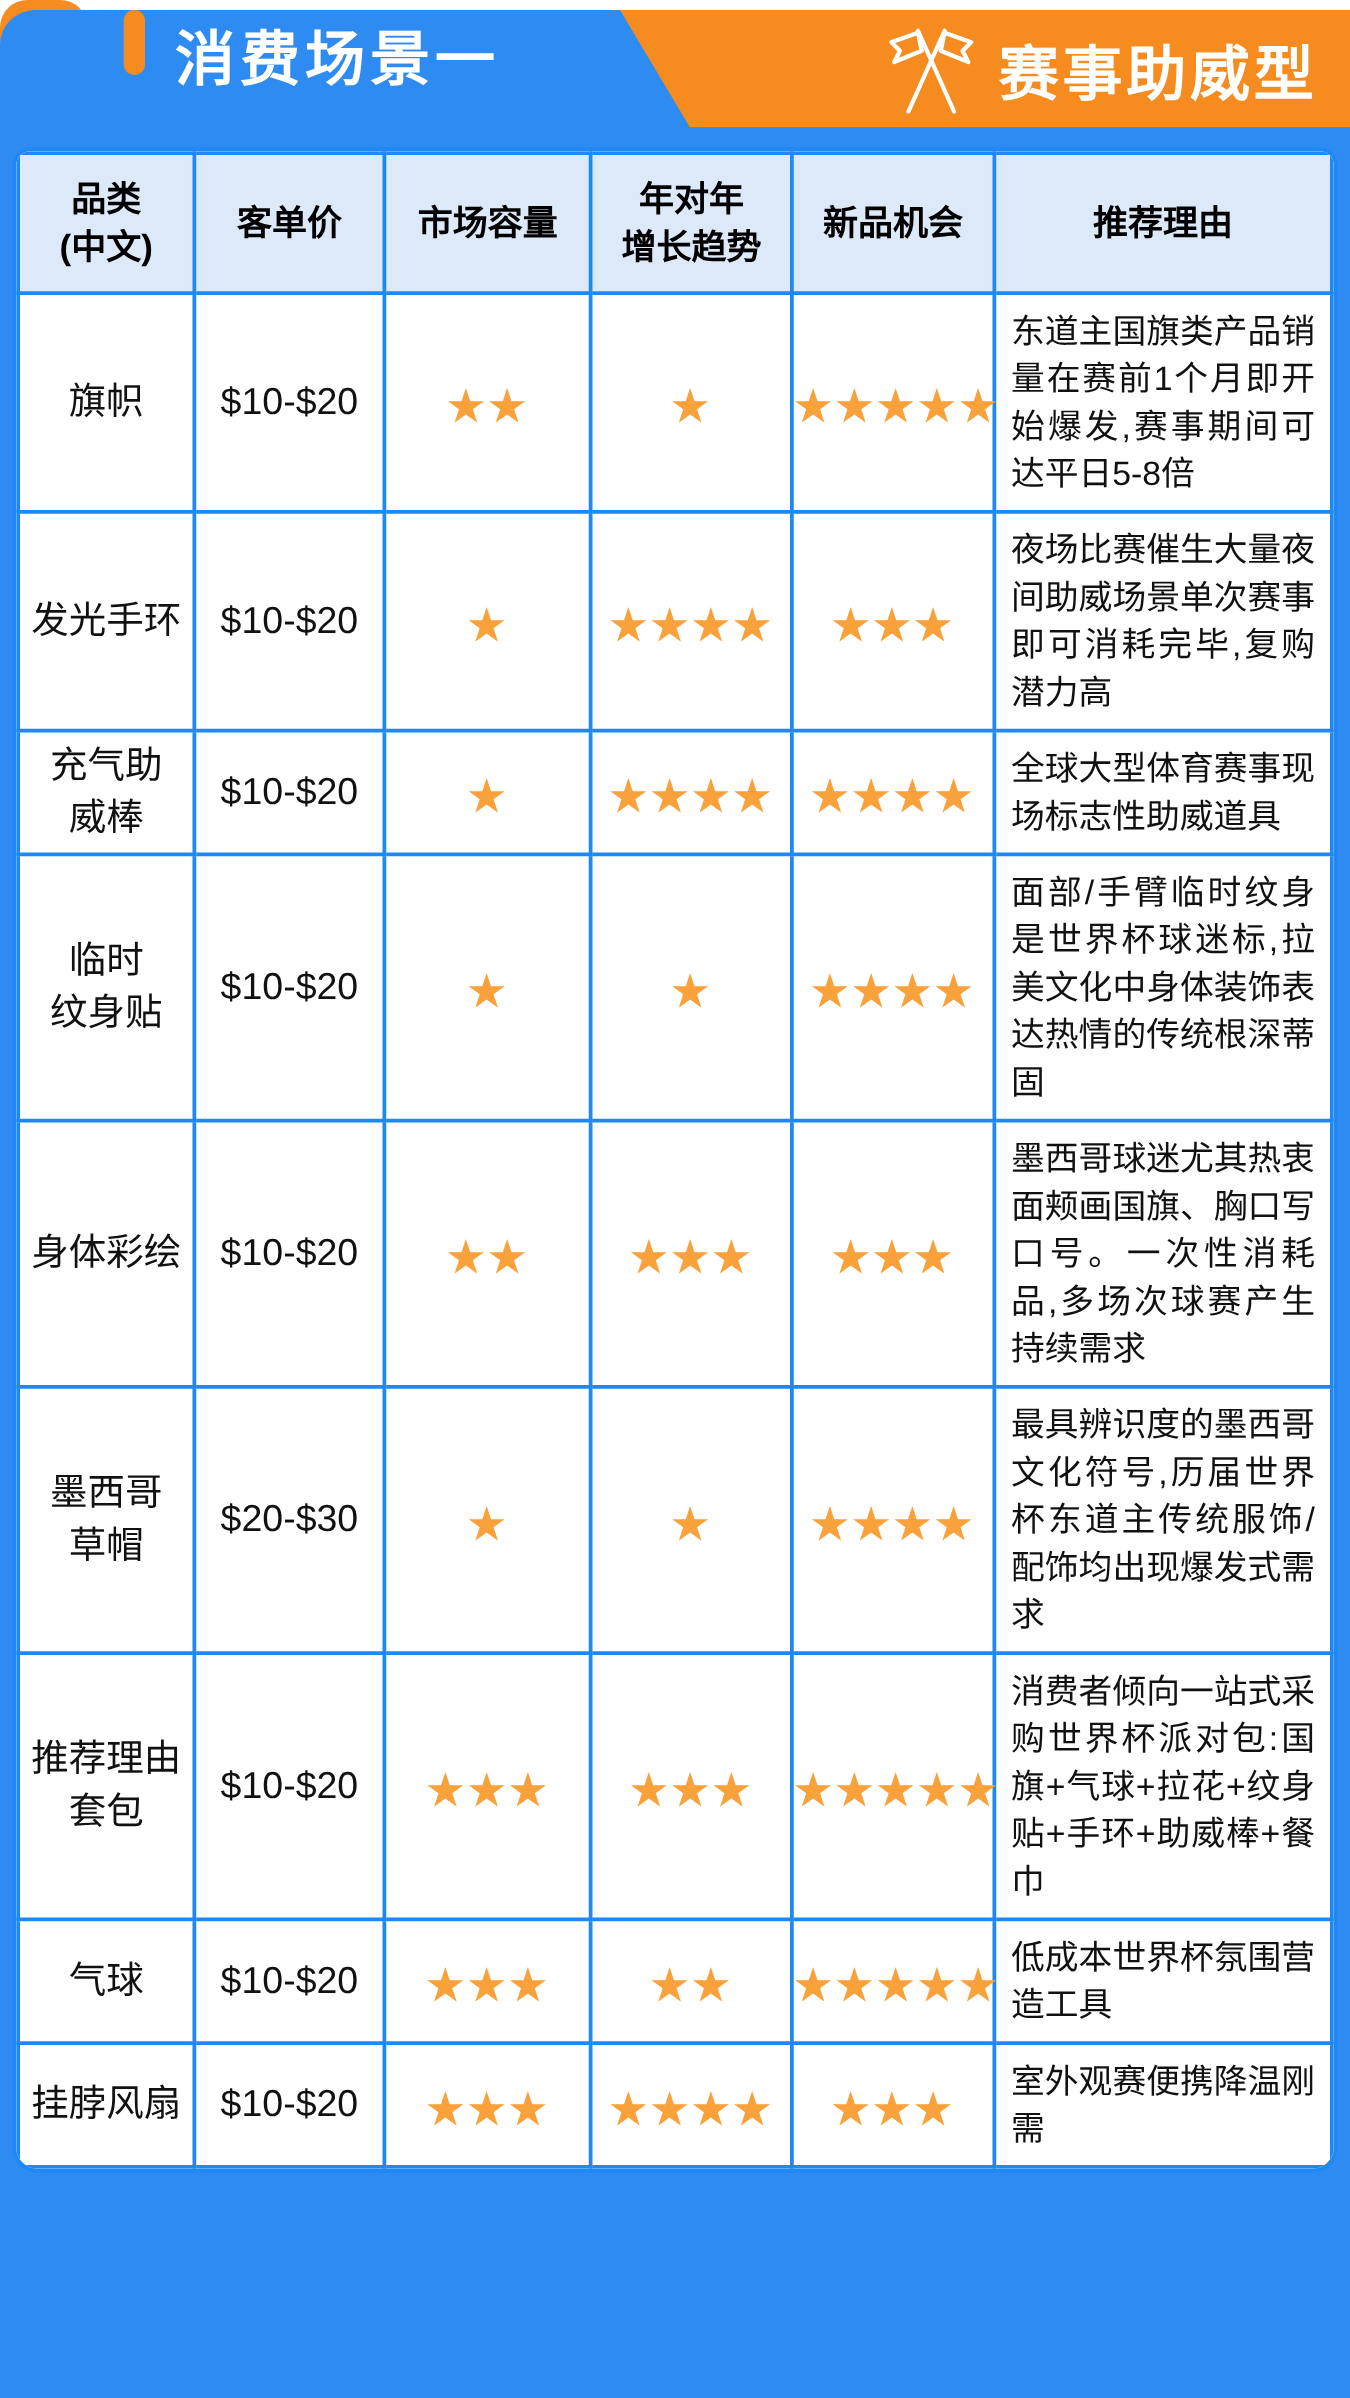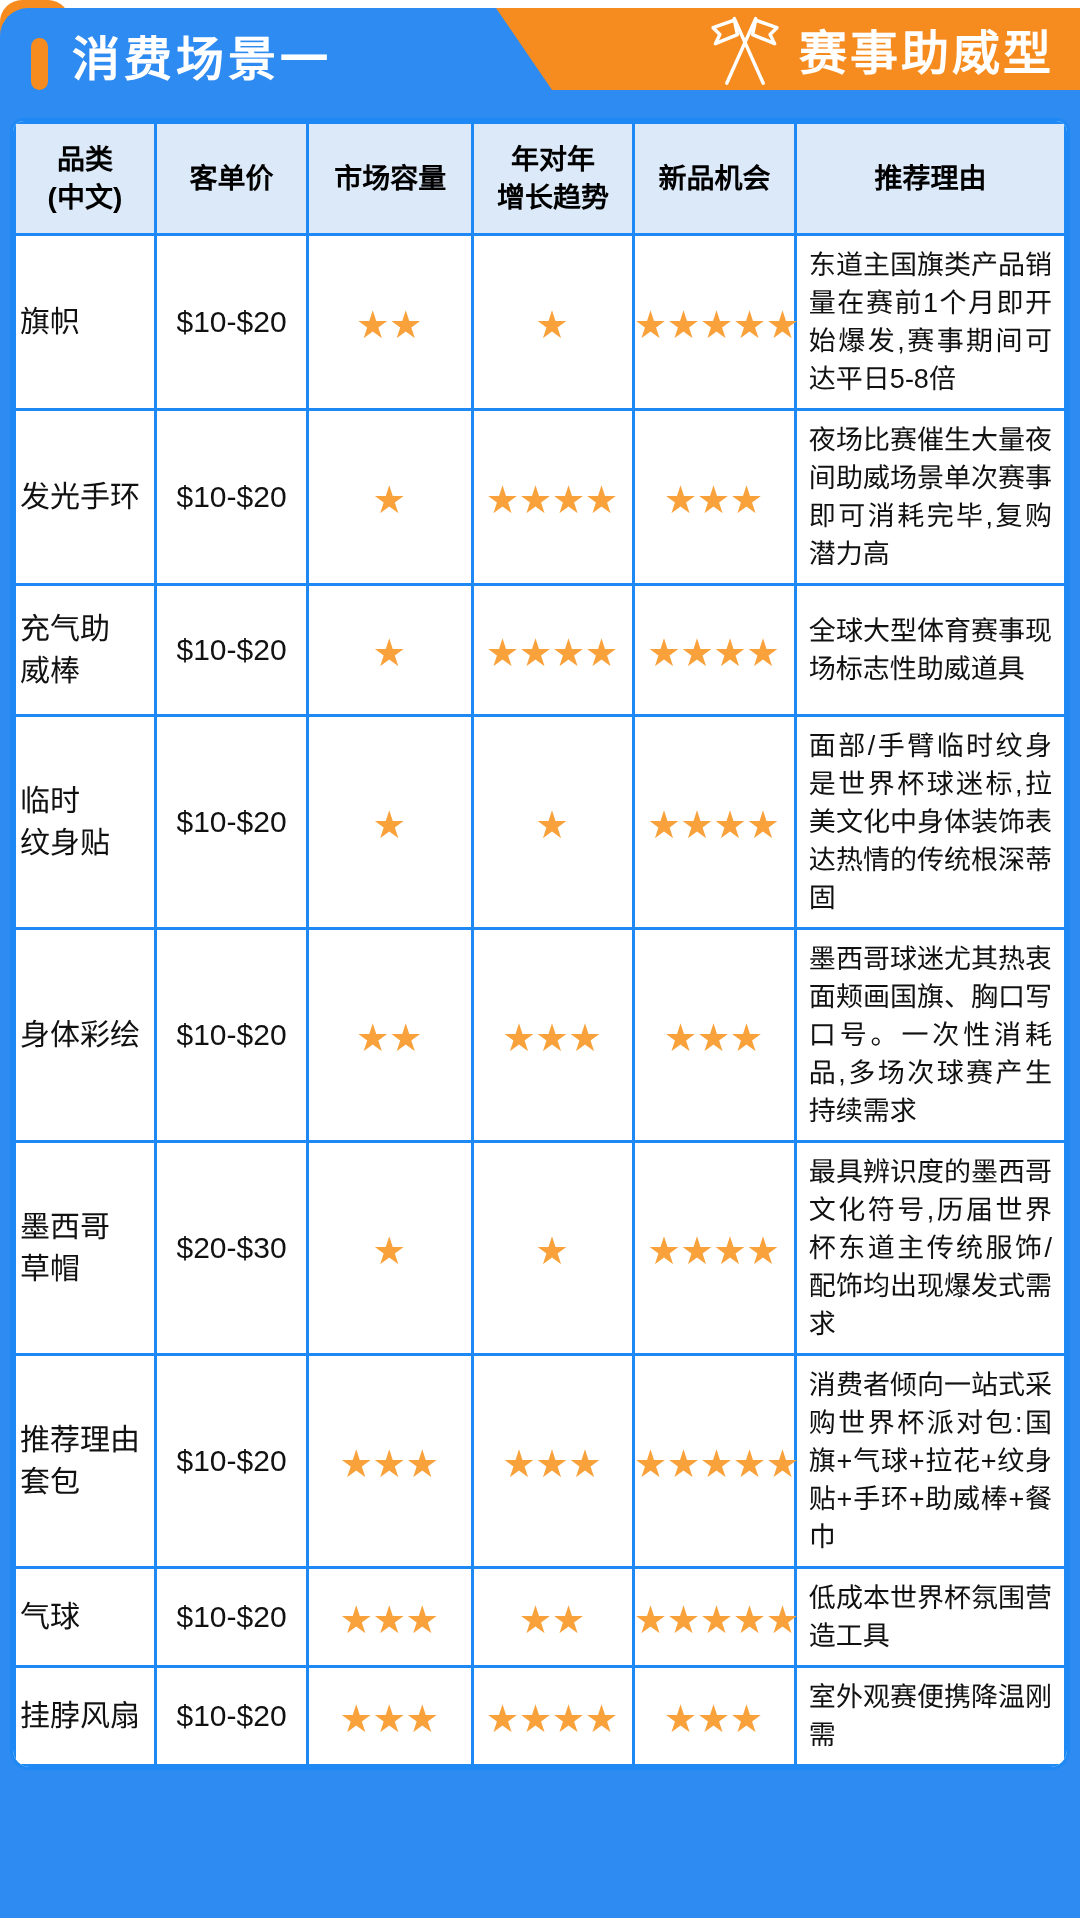--- a/index.html
+++ b/index.html
@@ -24,35 +24,36 @@
     background:var(--banner_orange);border-radius:22px;z-index:0;
   }
   .page{
     position:absolute;top:8px;left:0;right:0;bottom:0;
     background:var(--page_blue);
     border-radius:28px 0 0 0;
     z-index:1;
   }
   .band{
     height:82px;
-    display:flex;align-items:flex-end;
-    padding-left:31px;
+    display:flex;align-items:flex-start;
+    padding-left:61px;
     position:relative;
+    margin-left:38px;
   }
   .accent-bar{
     width:17px;height:52px;border-radius:9px;
     background:var(--banner_orange);
     margin-right:24px;flex:0 0 auto;
   }
   .band-title{
     font-size:48px;font-weight:bold;color:var(--white);
     letter-spacing:4px;white-space:nowrap;
   }
   .banner{
-    position:absolute;right:0;top:0;height:82px;width:584px;
+    position:absolute;right:0;top:0;height:94px;width:584px;
     background:var(--banner_orange);
     clip-path:polygon(0 0,100% 0,100% 100%,56px 100%);
     display:flex;align-items:center;justify-content:flex-end;
     padding-right:26px;gap:16px;
   }
   .banner-title{
     font-size:48px;font-weight:bold;color:var(--white);
     letter-spacing:3px;white-space:nowrap;
   }
   .flags{width:76px;height:76px;flex:0 0 auto;}
@@ -75,22 +76,22 @@
   th{
     background:var(--header_row_bg);
     height:112px;
     font-size:28px;font-weight:bold;
     text-align:center;
     white-space:pre-line;
     line-height:1.35;
     color:#000;
   }
   td.cat{
-    font-size:30px;white-space:pre-line;
-    padding:22px 4px;line-height:1.4;
+    font-size:30px;text-align:center;white-space:pre-line;
+    padding:6px 4px;line-height:1.4;
   }
   td.price{
     font-size:30px;text-align:center;white-space:nowrap;
     padding:10px 15px;
   }
   td.stars{
     font-size:31px;text-align:center;white-space:nowrap;
     letter-spacing:2px;color:var(--star_orange);
     padding:10px 0;
   }

